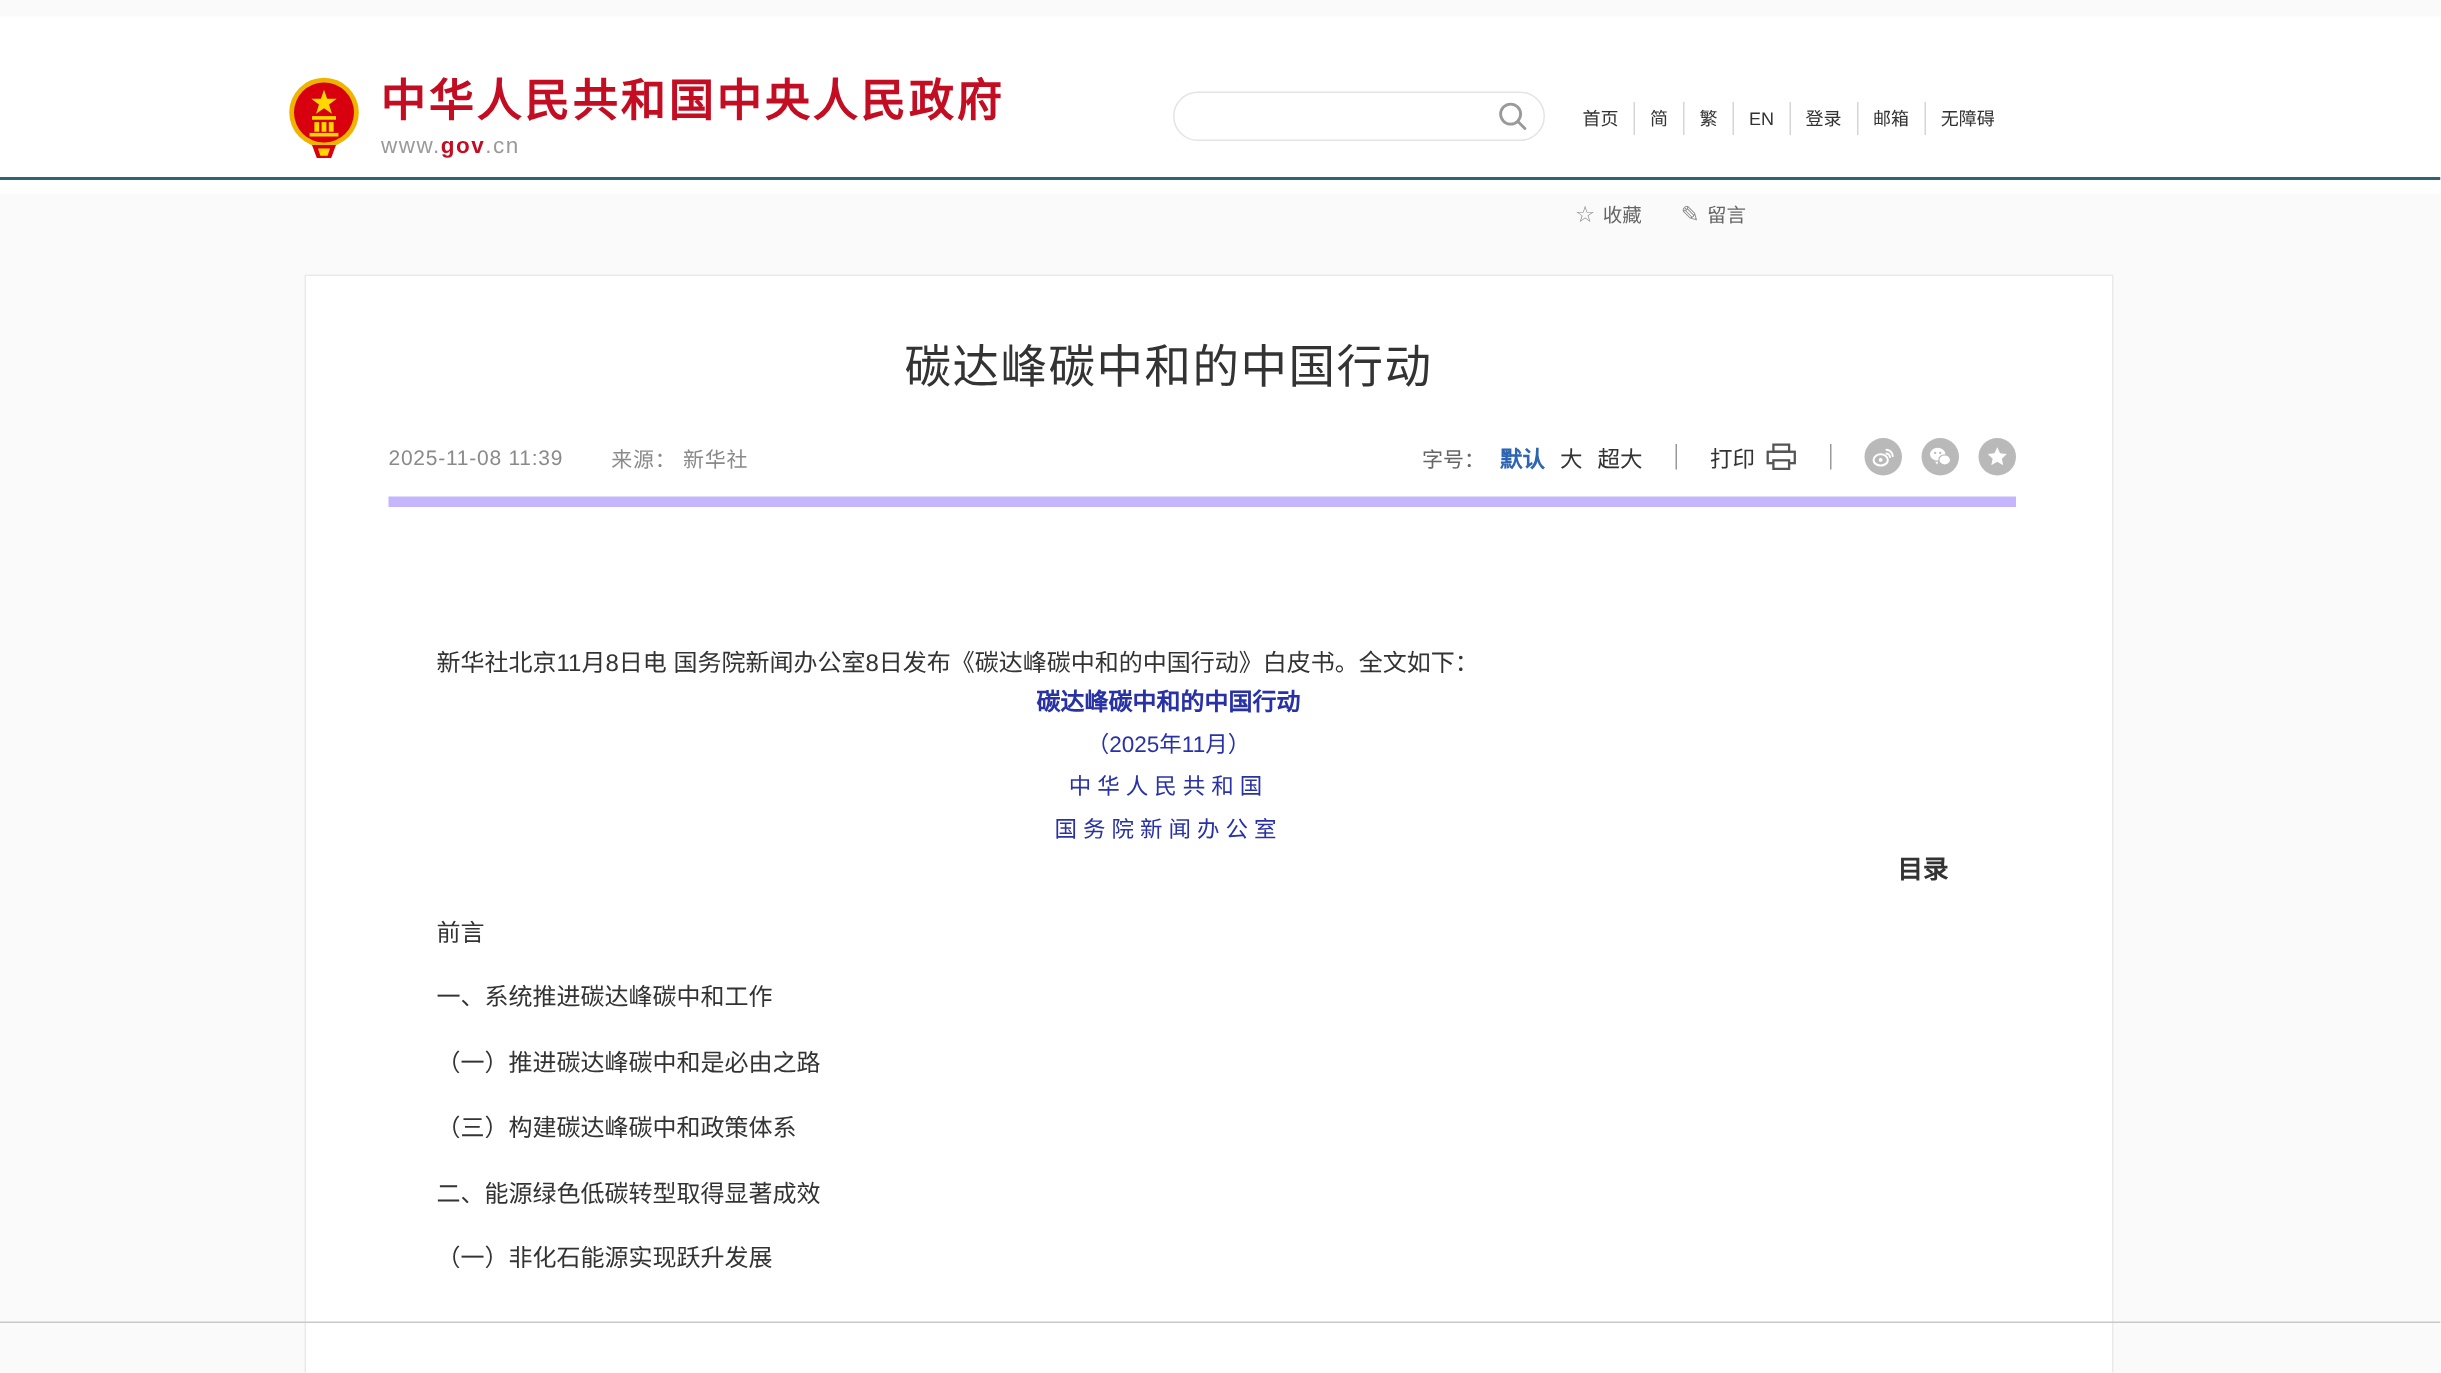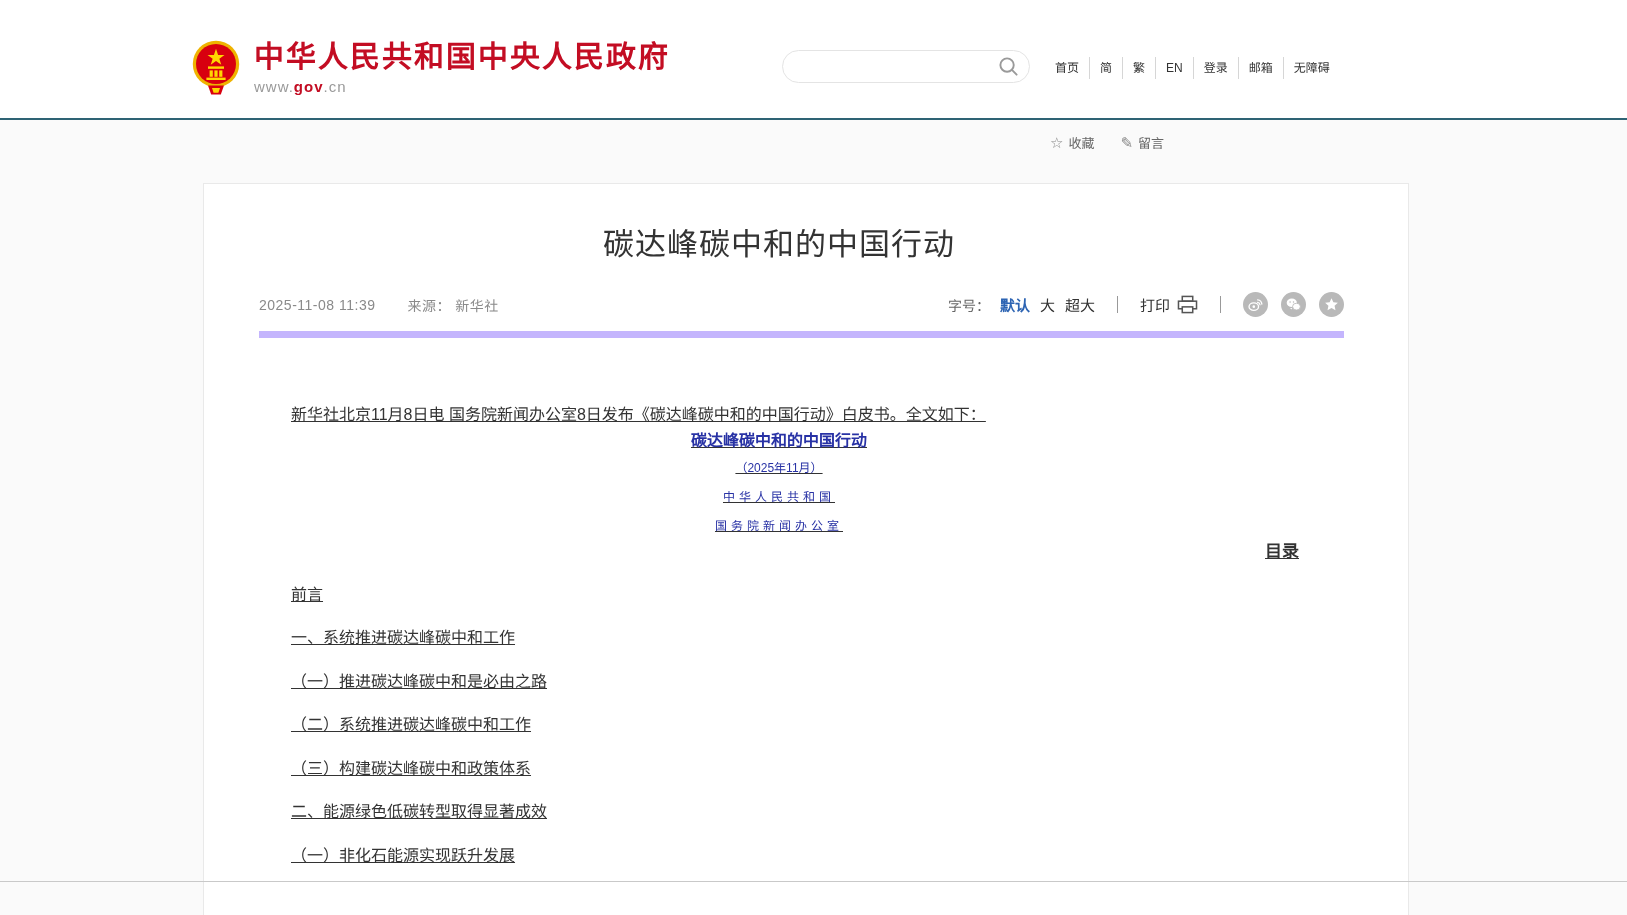--- a/index.html
+++ b/index.html
@@ -3,21 +3,21 @@
 <meta charset="utf-8">
 <style>
   html,body{margin:0;padding:0;}
   body{
     width:1627px;height:915px;position:relative;overflow:hidden;
     background:#fafafa;
     font-family:"Liberation Sans","DejaVu Sans",sans-serif;
     color:#333;
   }
   
-  .site-header{position:absolute;left:0;top:0;width:1627px;height:118px;background:#ffffff;}
+  .site-header{position:absolute;left:0;top:11px;width:1627px;height:118px;background:#ffffff;}
   .logo-wrap{position:absolute;left:190px;top:40px;display:flex;align-items:flex-start;cursor:pointer;}
   .emblem{width:52px;height:56px;flex:0 0 auto;}
   .site-titles{margin-left:12px;}
   .site-name{font-size:30px;font-weight:bold;color:#c30d23;letter-spacing:2px;line-height:34px;}
   .site-url{margin-top:4px;font-size:15px;color:#9a9a9a;letter-spacing:1px;}
   .site-url .hl{color:#c30d23;font-weight:bold;}
   .search-box{
     position:absolute;left:782px;top:50px;width:248px;height:33px;
     background:#fff;border:1px solid #e4e4e4;border-radius:17px;
     display:flex;align-items:center;box-sizing:border-box;padding:0 10px 0 16px;
@@ -55,25 +55,25 @@
   .print-btn{display:flex;align-items:center;cursor:pointer;}
   .print-btn .txt{margin-right:7px;}
   .share-icons{display:flex;align-items:center;}
   .circle-icon{
     width:25px;height:25px;border-radius:50%;background:#b9b9b9;
     display:flex;align-items:center;justify-content:center;cursor:pointer;margin-left:13px;
   }
   .circle-icon:first-child{margin-left:0;}
   .circle-icon svg{display:block;}
   
-  .article-body{margin:64px 0 0 55px;width:1040px;font-size:16px;color:#333;text-decoration:underline;}
+  .article-body{margin:92px 0 0 55px;width:1040px;font-size:16px;color:#333;}
   .article-body p{margin:0;}
   .intro{line-height:26px;text-indent:2em;}
   .doc-title{margin-top:20px;text-align:center;font-weight:bold;color:#2832a5;font-size:16px;line-height:26px;}
-  .doc-line{text-align:center;color:#2832a5;font-size:12px;line-height:29px;}
+  .doc-line{text-align:center;color:#2832a5;font-size:15px;line-height:29px;}
   .doc-kai{font-family:"Liberation Serif","DejaVu Serif",serif;letter-spacing:4px;}
   .toc-heading{margin-top:16px;font-size:17px;font-weight:bold;line-height:22px;text-indent:2em;text-align:right;}
   .toc-list{list-style:none;margin:10px 0 0 0;padding:0;}
   .toc-list li{height:43.5px;display:flex;align-items:center;text-indent:2em;line-height:22px;}
   
   .bottom-line{position:absolute;left:0;top:881px;width:1627px;height:1px;background:#c9c9c9;z-index:5;}
 </style>
 </head>
 <body>
 
@@ -186,21 +186,20 @@
     <p class="doc-title">碳达峰碳中和的中国行动</p>
     <p class="doc-line">（2025年11月）</p>
     <p class="doc-line doc-kai">中华人民共和国</p>
     <p class="doc-line doc-kai">国务院新闻办公室</p>
     <p class="toc-heading">目录</p>
     <ul class="toc-list">
 
     <li>前言</li>
         <li>一、系统推进碳达峰碳中和工作</li>
         <li>（一）推进碳达峰碳中和是必由之路</li>
-        <li>（二）系统推进碳达峰碳中和工作</li>
         <li>（三）构建碳达峰碳中和政策体系</li>
         <li>二、能源绿色低碳转型取得显著成效</li>
         <li>（一）非化石能源实现跃升发展</li>
       </ul>
   </div>
 </div>
 
 <div class="bottom-line"></div>
 
 </body></html>

